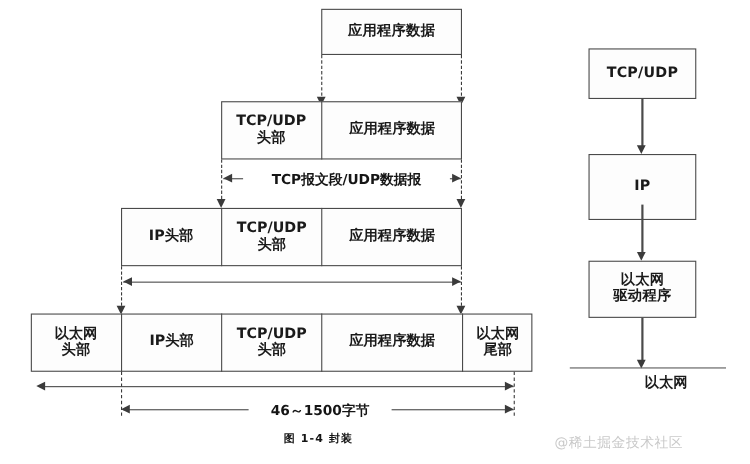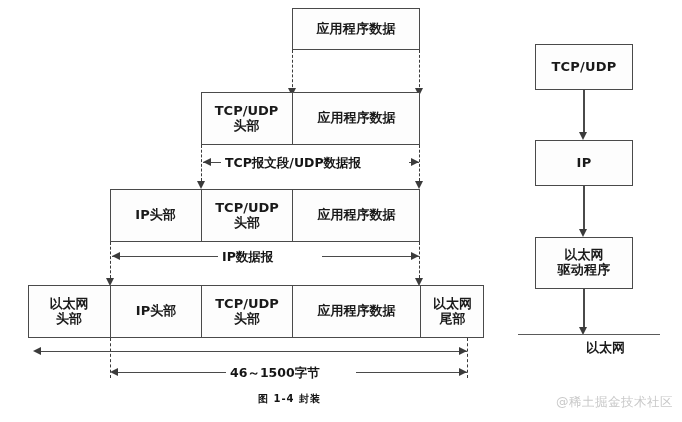--- a/index.html
+++ b/index.html
@@ -89,21 +89,21 @@
   }
 
   .dimlabel {
     position: absolute;
     background: #ffffff;
     font-weight: bold;
     font-size: 12.5px;
     padding: 0 4px;
     white-space: nowrap;
     color: #151515;
-    text-align: left;
+    text-align: center;
   }
   .freelabel {
     position: absolute;
     font-weight: bold;
     font-size: 13px;
     white-space: nowrap;
     color: #1a1a1a;
   }
   .caption {
     position: absolute;
@@ -166,21 +166,20 @@
   </div>
   <div class="cell" style="left:292px; top:189px; width:128px; height:53px;">
     <span>应用程序数据</span>
   </div>
 
   <div class="vdash" style="left:110px; top:242px; height:36px;"></div>
   <div class="vdash" style="left:419px; top:242px; height:36px;"></div>
   <div class="hline" style="left:112px; top:256px; width:307px;"></div>
   <div class="arr arr-left" style="left:112px; top:252px;"></div>
   <div class="arr arr-right" style="left:411px; top:252px;"></div>
-  <div class="dimlabel" style="left:218px; top:249px; width:96px;">IP数据报</div>
 
   <div class="arr arr-down" style="left:106px; top:278px;"></div>
   <div class="arr arr-down" style="left:415px; top:278px;"></div>
 
   <div class="box" style="left:28px; top:285px; width:456px; height:53px; padding:0;"></div>
   <div class="cell first two-line" style="left:28px; top:285px; width:82px; height:53px;">
     <span>以太网</span>
     <span>头部</span>
   </div>
   <div class="cell" style="left:110px; top:285px; width:91px; height:53px;">
@@ -210,31 +209,31 @@
   <div class="dimlabel" style="left:226px; top:365px; width:122px;">46～1500字节</div>
 
   <div class="caption" style="left:258px; top:392px;">图 1-4   封装</div>
 
   <div class="box" style="left:535px; top:44px; width:98px; height:46px;">
     <span>TCP/UDP</span>
   </div>
   <div class="vline" style="left:583px; top:90px; height:45px;"></div>
   <div class="arr arr-down" style="left:579px; top:132px;"></div>
 
-  <div class="box" style="left:535px; top:140px; width:98px; height:46px;">
+  <div class="box" style="left:535px; top:140px; width:98px; height:60px;">
     <span>IP</span>
   </div>
   <div class="vline" style="left:583px; top:186px; height:46px;"></div>
   <div class="arr arr-down" style="left:579px; top:229px;"></div>
 
   <div class="box two-line" style="left:535px; top:237px; width:98px; height:52px;">
     <span>以太网</span>
     <span>驱动程序</span>
   </div>
   <div class="vline" style="left:583px; top:289px; height:42px;"></div>
   <div class="arr arr-down" style="left:579px; top:327px;"></div>
 
   <div class="hrule" style="left:518px; top:334px; width:142px;"></div>
   <div class="freelabel" style="left:586px; top:339px;">以太网</div>
 
-  <div class="watermark" style="left:556px; top:394px;">@稀土掘金技术社区</div>
+  <div class="watermark" style="left:504px; top:394px;">@稀土掘金技术社区</div>
 
 </div>
 
 </body></html>

